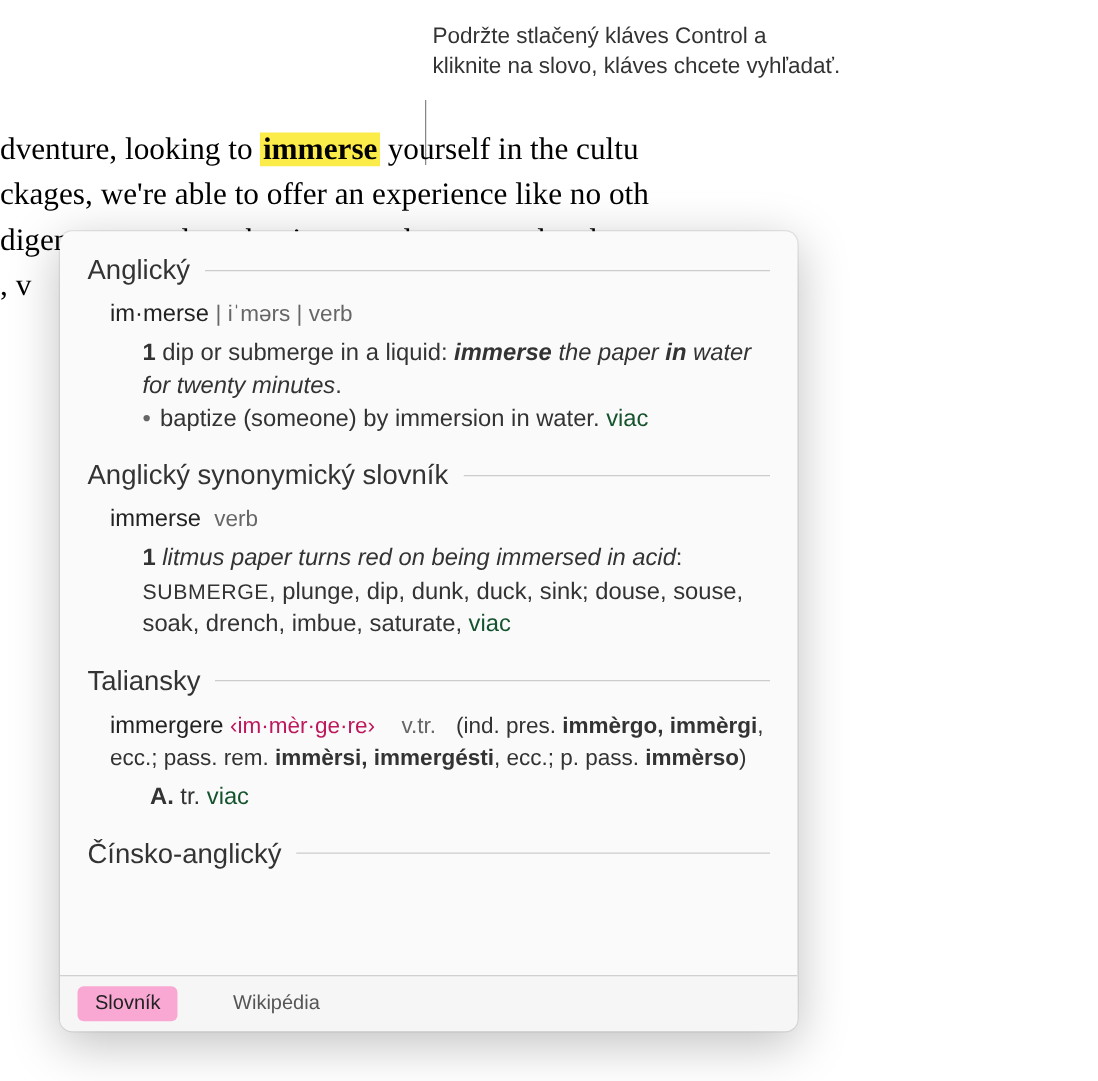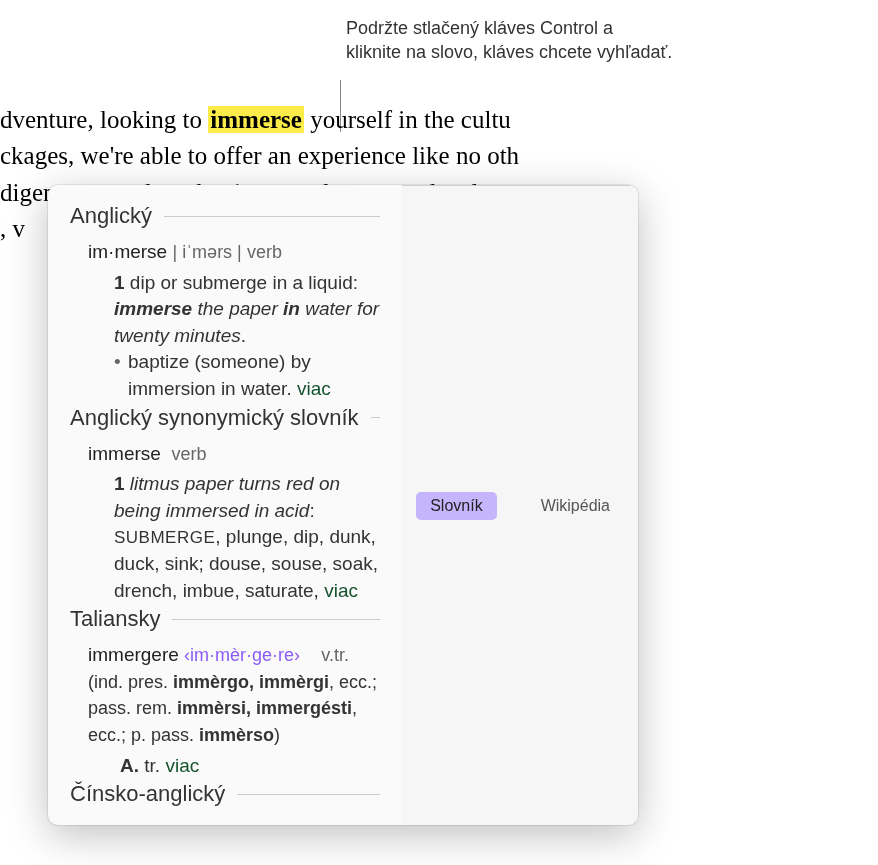--- a/index.html
+++ b/index.html
@@ -54,21 +54,21 @@
     .popup {
       position: absolute;
       top: 185px;
       left: 48px;
       width: 590px;
       height: 640px;
       background: #fafafa;
       border-radius: 10px;
       box-shadow: 0 10px 40px rgba(0,0,0,0.25), 0 0 0 1px rgba(0,0,0,0.08);
       display: flex;
-      flex-direction: row;
+      flex-direction: column;
       overflow: hidden;
     }
     .popup::before {
       content: "";
       position: absolute;
       top: -14px;
       left: 280px;
       width: 0;
       height: 0;
       border-left: 14px solid transparent;
@@ -80,21 +80,21 @@
       flex: 1;
       padding: 18px 22px 0 22px;
       overflow: hidden;
     }
     .section-heading {
       font-size: 22px;
       font-weight: 400;
       color: #333;
       display: flex;
       align-items: center;
-      margin-top: 2px;
+      margin-top: 18px;
       margin-bottom: 10px;
     }
     .section-heading:first-child {
       margin-top: 0;
     }
     .section-heading-text {
       margin-right: 12px;
       white-space: nowrap;
     }
     .section-rule {
@@ -153,21 +153,21 @@
       color: #14532d;
       cursor: pointer;
     }
     .syn-primary {
       text-transform: uppercase;
       font-weight: 400;
       letter-spacing: 0.5px;
       font-size: 17px;
     }
     .ital-entry {
-      color: #8b5cf6;
+      color: #be185d;
       font-size: 18px;
     }
     .conjug {
       font-size: 18px;
     }
     .conjug strong {
       font-weight: 700;
     }
     .sub-letter {
       font-weight: 700;
@@ -185,21 +185,21 @@
     .footer-btn {
       font-size: 16px;
       color: #555;
       padding: 5px 14px;
       border-radius: 5px;
       background: transparent;
       border: none;
       cursor: pointer;
     }
     .footer-btn.active {
-      background: #c4b5fd;
+      background: #f9a8d4;
       color: #222;
       font-weight: 500;
     }
   </style>
 </head>
 <body>
 
 <div class="callout-text">
   <span>Podržte stlačený kláves Control a</span><br>
   <span>kliknite na slovo, kláves chcete vyhľadať.</span>

